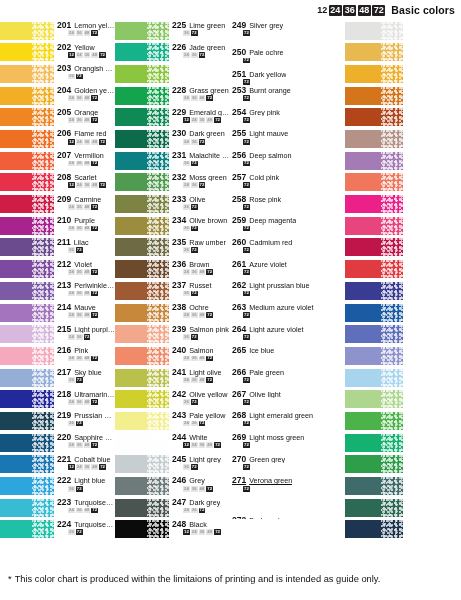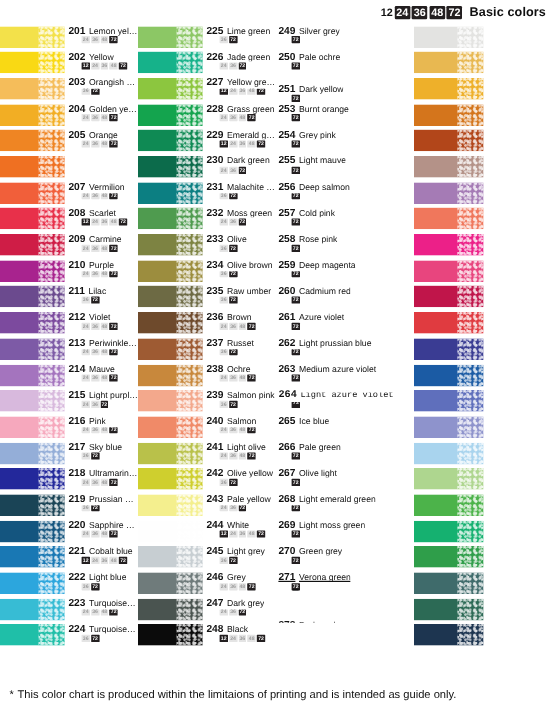--- a/index.html
+++ b/index.html
@@ -182,20 +182,33 @@
             <span class="bd off">48</span>
             <span class="bd">72</span>
           </div>
         </div>
       </div>
       <div class="entry">
         <div class="sw">
           <div class="base" style="background: rgb(239, 112, 34);"></div>
           <div class="tex" style="background-image: radial-gradient(circle at 10% 20%, rgba(255, 255, 255, 0.85) 0px, rgba(255, 255, 255, 0.85) 1px, transparent 1.2px), radial-gradient(circle at 40% 60%, rgba(255, 255, 255, 0.75) 0px, rgba(255, 255, 255, 0.75) 1.1px, transparent 1.3px), radial-gradient(circle at 70% 30%, rgba(255, 255, 255, 0.8) 0px, rgba(255, 255, 255, 0.8) 1px, transparent 1.2px), radial-gradient(circle at 25% 80%, rgba(255, 255, 255, 0.7) 0px, rgba(255, 255, 255, 0.7) 1px, transparent 1.2px), radial-gradient(circle at 85% 70%, rgba(255, 255, 255, 0.8) 0px, rgba(255, 255, 255, 0.8) 1.2px, transparent 1.4px), radial-gradient(circle at 55% 15%, rgba(255, 255, 255, 0.7) 0px, rgba(255, 255, 255, 0.7) 1px, transparent 1.2px); background-size: 5px 5px, 6px 6px, 4px 4px, 7px 7px, 5px 6px, 6px 5px;"></div>
         </div>
+        <div class="meta">
+          <div class="line1">
+            <span class="num">206</span>
+            <span class="nm">Flame red</span>
+          </div>
+          <div class="badges">
+            <span class="bd">12</span>
+            <span class="bd off">24</span>
+            <span class="bd off">36</span>
+            <span class="bd off">48</span>
+            <span class="bd">72</span>
+          </div>
+        </div>
       </div>
       <div class="entry">
         <div class="sw">
           <div class="base" style="background: rgb(241, 95, 58);"></div>
           <div class="tex" style="background-image: radial-gradient(circle at 10% 20%, rgba(255, 255, 255, 0.85) 0px, rgba(255, 255, 255, 0.85) 1px, transparent 1.2px), radial-gradient(circle at 40% 60%, rgba(255, 255, 255, 0.75) 0px, rgba(255, 255, 255, 0.75) 1.1px, transparent 1.3px), radial-gradient(circle at 70% 30%, rgba(255, 255, 255, 0.8) 0px, rgba(255, 255, 255, 0.8) 1px, transparent 1.2px), radial-gradient(circle at 25% 80%, rgba(255, 255, 255, 0.7) 0px, rgba(255, 255, 255, 0.7) 1px, transparent 1.2px), radial-gradient(circle at 85% 70%, rgba(255, 255, 255, 0.8) 0px, rgba(255, 255, 255, 0.8) 1.2px, transparent 1.4px), radial-gradient(circle at 55% 15%, rgba(255, 255, 255, 0.7) 0px, rgba(255, 255, 255, 0.7) 1px, transparent 1.2px); background-size: 5px 5px, 6px 6px, 4px 4px, 7px 7px, 5px 6px, 6px 5px;"></div>
         </div>
         <div class="meta">
           <div class="line1">
             <span class="num">207</span>
             <span class="nm">Vermilion</span>
@@ -538,33 +551,20 @@
             <span class="bd off">36</span>
             <span class="bd">72</span>
           </div>
         </div>
       </div>
       <div class="entry">
         <div class="sw">
           <div class="base" style="background: rgb(140, 198, 63);"></div>
           <div class="tex" style="background-image: radial-gradient(circle at 10% 20%, rgba(255, 255, 255, 0.85) 0px, rgba(255, 255, 255, 0.85) 1px, transparent 1.2px), radial-gradient(circle at 40% 60%, rgba(255, 255, 255, 0.75) 0px, rgba(255, 255, 255, 0.75) 1.1px, transparent 1.3px), radial-gradient(circle at 70% 30%, rgba(255, 255, 255, 0.8) 0px, rgba(255, 255, 255, 0.8) 1px, transparent 1.2px), radial-gradient(circle at 25% 80%, rgba(255, 255, 255, 0.7) 0px, rgba(255, 255, 255, 0.7) 1px, transparent 1.2px), radial-gradient(circle at 85% 70%, rgba(255, 255, 255, 0.8) 0px, rgba(255, 255, 255, 0.8) 1.2px, transparent 1.4px), radial-gradient(circle at 55% 15%, rgba(255, 255, 255, 0.7) 0px, rgba(255, 255, 255, 0.7) 1px, transparent 1.2px); background-size: 5px 5px, 6px 6px, 4px 4px, 7px 7px, 5px 6px, 6px 5px;"></div>
         </div>
-        <div class="meta">
-          <div class="line1">
-            <span class="num">227</span>
-            <span class="nm">Yellow green</span>
-          </div>
-          <div class="badges">
-            <span class="bd">12</span>
-            <span class="bd off">24</span>
-            <span class="bd off">36</span>
-            <span class="bd off">48</span>
-            <span class="bd">72</span>
-          </div>
-        </div>
       </div>
       <div class="entry">
         <div class="sw">
           <div class="base" style="background: rgb(20, 164, 78);"></div>
           <div class="tex" style="background-image: radial-gradient(circle at 10% 20%, rgba(255, 255, 255, 0.85) 0px, rgba(255, 255, 255, 0.85) 1px, transparent 1.2px), radial-gradient(circle at 40% 60%, rgba(255, 255, 255, 0.75) 0px, rgba(255, 255, 255, 0.75) 1.1px, transparent 1.3px), radial-gradient(circle at 70% 30%, rgba(255, 255, 255, 0.8) 0px, rgba(255, 255, 255, 0.8) 1px, transparent 1.2px), radial-gradient(circle at 25% 80%, rgba(255, 255, 255, 0.7) 0px, rgba(255, 255, 255, 0.7) 1px, transparent 1.2px), radial-gradient(circle at 85% 70%, rgba(255, 255, 255, 0.8) 0px, rgba(255, 255, 255, 0.8) 1.2px, transparent 1.4px), radial-gradient(circle at 55% 15%, rgba(255, 255, 255, 0.7) 0px, rgba(255, 255, 255, 0.7) 1px, transparent 1.2px); background-size: 5px 5px, 6px 6px, 4px 4px, 7px 7px, 5px 6px, 6px 5px;"></div>
         </div>
         <div class="meta">
           <div class="line1">
             <span class="num">228</span>
             <span class="nm">Grass green</span>
@@ -927,21 +927,21 @@
           <div class="line1">
             <span class="num">249</span>
             <span class="nm">Silver grey</span>
           </div>
           <div class="badges">
             <span class="bd">72</span>
           </div>
         </div>
       </div>
       <div class="entry">
-        <div class="meta" style="padding-left: 2px;">
+        <div class="meta" style="padding-left: 2px; justify-content: flex-end;">
           <div class="line1">
             <span class="num">250</span>
             <span class="nm">Pale ochre</span>
           </div>
           <div class="badges">
             <span class="bd">72</span>
           </div>
         </div>
       </div>
       <div class="entry">
@@ -1070,21 +1070,21 @@
           <div class="line1">
             <span class="num">263</span>
             <span class="nm">Medium azure violet</span>
           </div>
           <div class="badges">
             <span class="bd">72</span>
           </div>
         </div>
       </div>
       <div class="entry">
-        <div class="meta" style="padding-left: 2px; font-family: Liberation Mono, monospace;">
+        <div class="meta" style="padding-left: 2px;">
           <div class="line1">
             <span class="num">264</span>
             <span class="nm">Light azure violet</span>
           </div>
           <div class="badges">
             <span class="bd">72</span>
           </div>
         </div>
       </div>
       <div class="entry">

